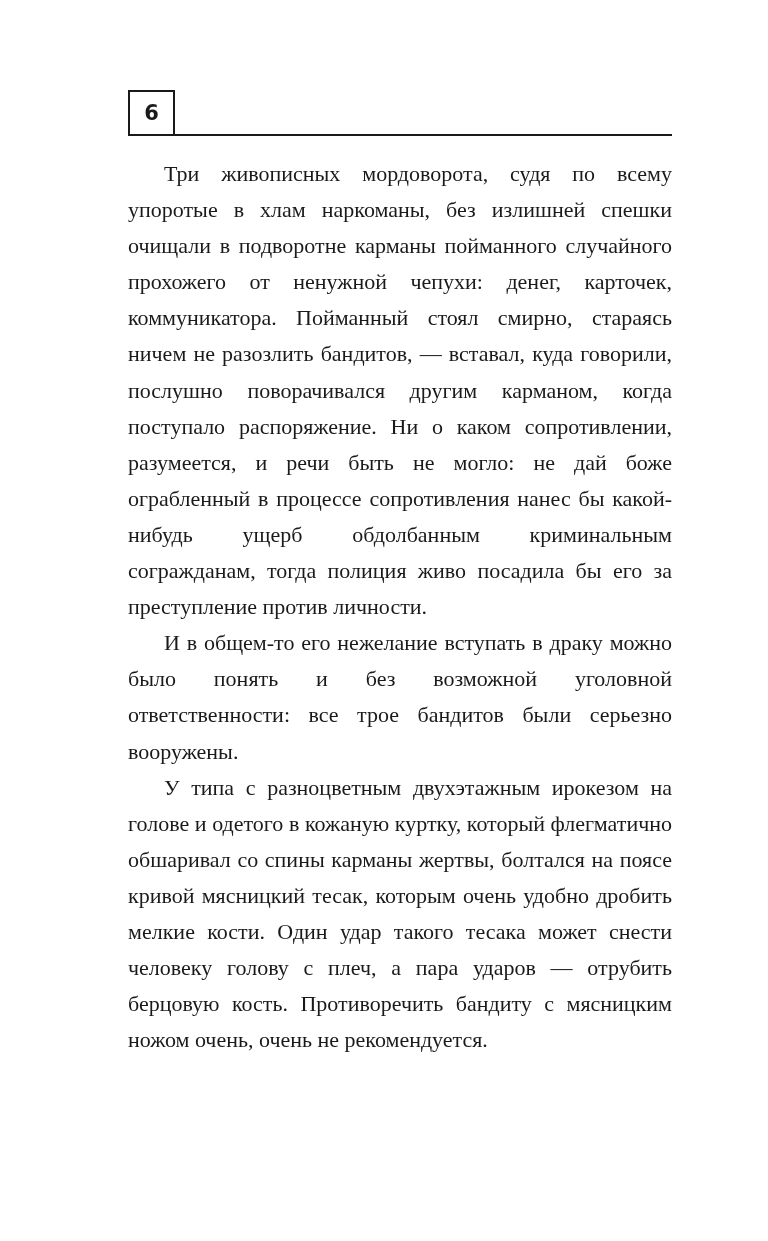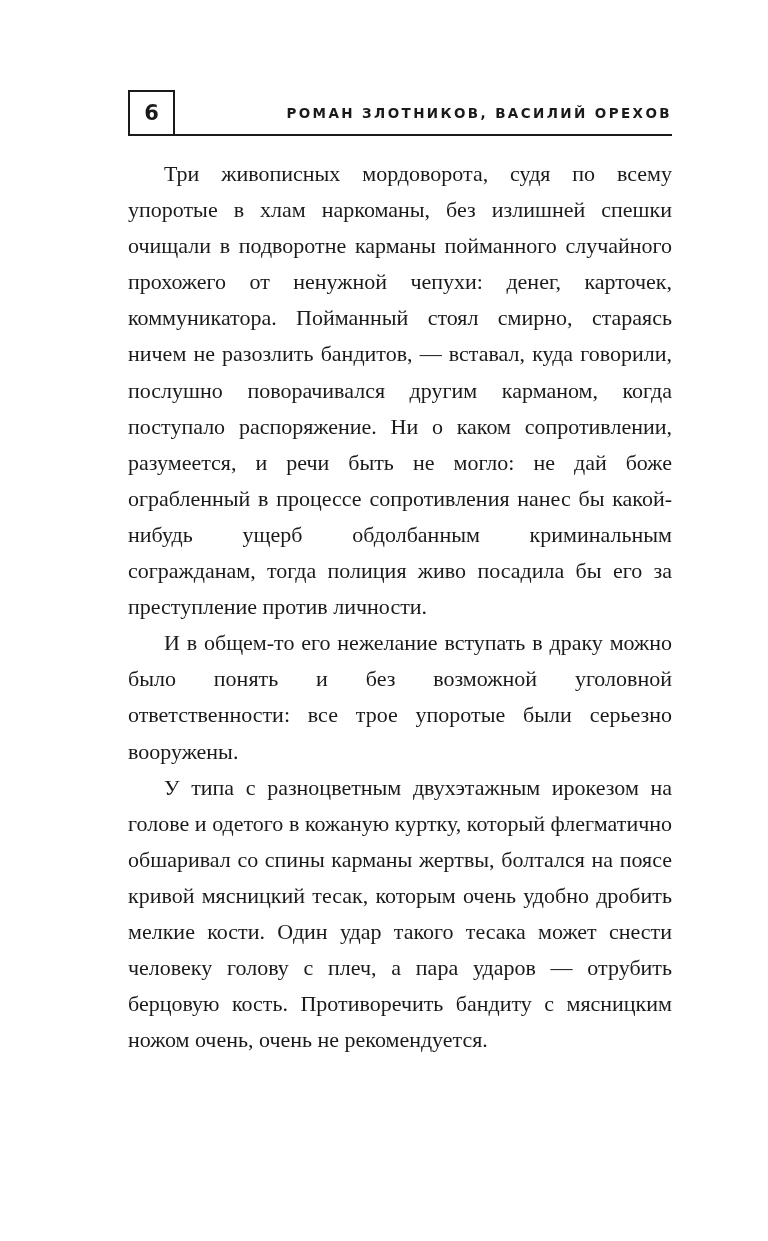--- a/index.html
+++ b/index.html
@@ -96,25 +96,24 @@
 <body>
 
 <div class="page">
 
   <div class="content">
 
     <div class="runhead">
       <div class="folio-box">
         <span class="folio-num">6</span>
       </div>
-      <div class="runhead-title">РОМАН ЗЛОТНИКОВ, ВАСИЛИЙ ОРЕХОВ</div>
       <div class="runhead-rule"></div>
     </div>
 
     <div class="body-text">
       <p>Три живописных мордоворота, судя по всему упоротые в хлам наркоманы, без излишней спешки очищали в подворотне карманы пойманного случайного прохожего от ненужной чепухи: денег, карточек, коммуникатора. Пойманный стоял смирно, стараясь ничем не разозлить бандитов, — вставал, куда говорили, послушно поворачивался другим карманом, когда поступало распоряжение. Ни о каком сопротивлении, разумеется, и речи быть не могло: не дай боже ограбленный в процессе сопротивления нанес бы какой-нибудь ущерб обдолбанным криминальным согражданам, тогда полиция живо посадила бы его за преступление против личности.</p>
-      <p>И в общем-то его нежелание вступать в драку можно было понять и без возможной уголовной ответственности: все трое упоротые были серьезно вооружены.</p>
+      <p>И в общем-то его нежелание вступать в драку можно было понять и без возможной уголовной ответственности: все трое бандитов были серьезно вооружены.</p>
       <p>У типа с разноцветным двухэтажным ирокезом на голове и одетого в кожаную куртку, который флегматично обшаривал со спины карманы жертвы, болтался на поясе кривой мясницкий тесак, которым очень удобно дробить мелкие кости. Один удар такого тесака может снести человеку голову с плеч, а пара ударов — отрубить берцовую кость. Противоречить бандиту с мясницким ножом очень, очень не рекомендуется.</p>
     </div>
 
   </div>
 
 </div>
 
 </body></html>

